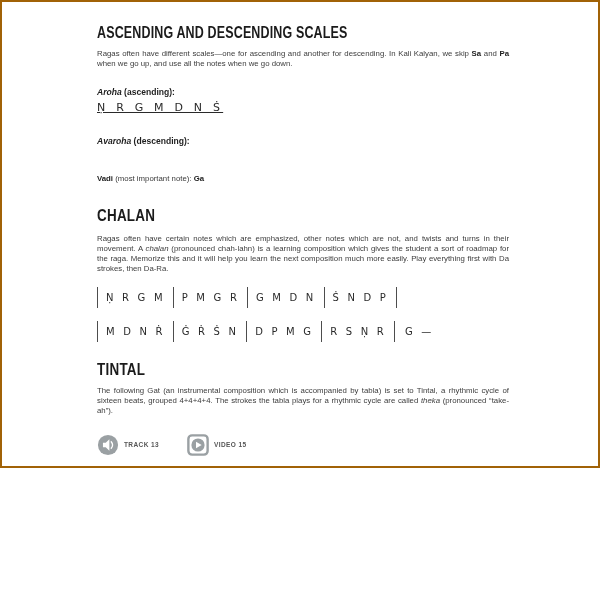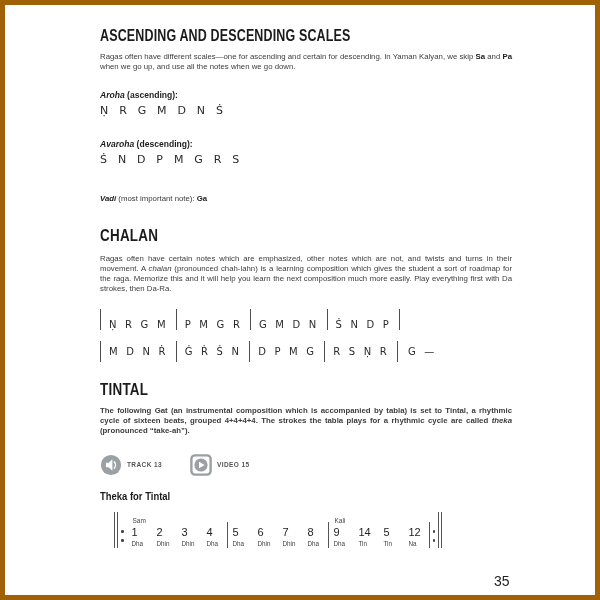--- a/index.html
+++ b/index.html
@@ -1,18 +1,18 @@
 <!DOCTYPE html>
 <html><head>
 <meta charset="utf-8">
 <style>
   html,body{margin:0;padding:0;background:#fff;}
   .page{
-    width:600px;height:600px;position:relative;background:#fff;
-    border:5px solid #a16207;box-sizing:border-box;
+    width:600px;height:468px;position:relative;background:#fff;
+    border:2px solid #a16207;box-sizing:border-box;
     font-family:"Liberation Sans",sans-serif;color:#333;overflow:hidden;
   }
   .content{position:absolute;left:95px;top:22px;width:412px;}
 
   .h1{
     font-size:16px;font-weight:bold;color:#1b1b1b;line-height:18px;
     letter-spacing:.2px;white-space:nowrap;
     transform:scaleX(.78);transform-origin:0 50%;
   }
   .h2{
@@ -24,24 +24,24 @@
   .para b{color:#222;margin-top:33px;}
   .para i{font-style:italic;}
 
   .note-label{
     font-size:9.5px;font-weight:bold;color:#1e1e1e;line-height:11px;margin-top:17px;
     transform:scaleX(.9);transform-origin:0 50%;white-space:nowrap;
   }
   .note-label .term{font-style:italic;}
   .sargam{
     font-family:"DejaVu Sans",sans-serif;font-size:11px;color:#2a2a2a;
-    letter-spacing:3.2px;word-spacing:1px;line-height:13px;margin-top:4px;white-space:nowrap;
+    letter-spacing:3.2px;word-spacing:1px;line-height:13px;margin-top:4px;white-space:nowrap;text-decoration:underline;
   }
   .vs-line{font-size:7.8px;line-height:10px;color:#3a3a3a;}
-  .vs-term{font-weight:bold;font-style:italic;color:#222;margin-top:32px;}
+  .vs-term{font-weight:bold;color:#222;margin-top:32px;}
   .vs-value{font-weight:bold;color:#222;}
 
   .chalan-row{display:flex;align-items:center;height:26px;}
   .cbar{width:1px;height:21px;background:#4d4d4d;flex:0 0 auto;}
   .ccell{
     font-family:"DejaVu Sans",sans-serif;font-size:10px;color:#2a2a2a;
     letter-spacing:2.2px;word-spacing:1px;padding:0 8px;white-space:nowrap;
   }
   .ccell.tail{padding-left:10px;}
 
@@ -71,35 +71,34 @@
   }
 </style>
 </head>
 <body>
 
 <div class="page">
   <div class="content">
 
     <div class="h1">ASCENDING AND DESCENDING SCALES</div>
 
-    <p class="para" style="margin:7px 0 0 0;"><span>Ragas often have different scales—one for ascending and certain for descending. In Yaman Kalyan, we skip </span><b>Sa</b><span> and </span><b>Pa</b><span> when we go up, and use all the notes when we go down.</span></p>
+    <p class="para" style="margin:7px 0 0 0;"><span>Ragas often have different scales—one for ascending and another for descending. In Kali Kalyan, we skip </span><b>Sa</b><span> and </span><b>Pa</b><span> when we go up, and use all the notes when we go down.</span></p>
 
     <div class="note-label"><span class="term">Aroha</span><span> (ascending):</span></div>
     <div class="sargam">Ṇ R G M D N Ṡ</div>
 
     <div class="note-label" style="margin-top:21px;"><span class="term">Avaroha</span><span> (descending):</span></div>
-    <div class="sargam">Ṡ N D P M G R S</div>
 
     <div class="vs-line" style="margin-top:28px;"><span class="vs-term">Vadi</span><span> (most important note): </span><span class="vs-value">Ga</span></div>
 
     <div class="h2" style="margin-top:23px;">CHALAN</div>
 
     <p class="para" style="margin:9px 0 0 0;"><span>Ragas often have certain notes which are emphasized, other notes which are not, and twists and turns in their movement. A </span><i>chalan</i><span> (pronounced chah-lahn) is a learning composition which gives the student a sort of roadmap for the raga. Memorize this and it will help you learn the next composition much more easily. Play everything first with Da strokes, then Da-Ra.</span></p>
 
-    <div class="chalan-row" style="margin-top:10px;align-items:flex-end;">
+    <div class="chalan-row" style="margin-top:10px;">
       <span class="cbar"></span>
       <span class="ccell">Ṇ R G M</span>
       <span class="cbar"></span>
       <span class="ccell">P M G R</span>
       <span class="cbar"></span>
       <span class="ccell">G M D N</span>
       <span class="cbar"></span>
       <span class="ccell">Ṡ N D P</span>
       <span class="cbar"></span>
     </div>
@@ -112,21 +111,21 @@
       <span class="cbar"></span>
       <span class="ccell">D P M G</span>
       <span class="cbar"></span>
       <span class="ccell">R S Ṇ R</span>
       <span class="cbar"></span>
       <span class="ccell tail">G —</span>
     </div>
 
     <div class="h2" style="margin-top:17px;">TINTAL</div>
 
-    <p class="para" style="margin:7px 0 0 0;font-weight:bold;"><span>The following Gat (an instrumental composition which is accompanied by tabla) is set to Tintal, a rhythmic cycle of sixteen beats, grouped 4+4+4+4. The strokes the tabla plays for a rhythmic cycle are called </span><i>theka</i><span> (pronounced “take-ah”).</span></p>
+    <p class="para" style="margin:7px 0 0 0;"><span>The following Gat (an instrumental composition which is accompanied by tabla) is set to Tintal, a rhythmic cycle of sixteen beats, grouped 4+4+4+4. The strokes the tabla plays for a rhythmic cycle are called </span><i>theka</i><span> (pronounced “take-ah”).</span></p>
 
     <div class="badges">
       <div class="badge">
         <svg viewBox="0 0 24 24">
           <circle cx="12" cy="12" r="11" fill="#9aa0a3"></circle>
           <polygon points="6.5,9.5 9.5,9.5 13.5,5.8 13.5,18.2 9.5,14.5 6.5,14.5" fill="#fff"></polygon>
           <path d="M15.5,8.5 q3,3.5 0,7" stroke="#fff" stroke-width="1.4" fill="none" stroke-linecap="round"></path>
         </svg>
         <span class="badge-label">TRACK 13</span>
       </div>

